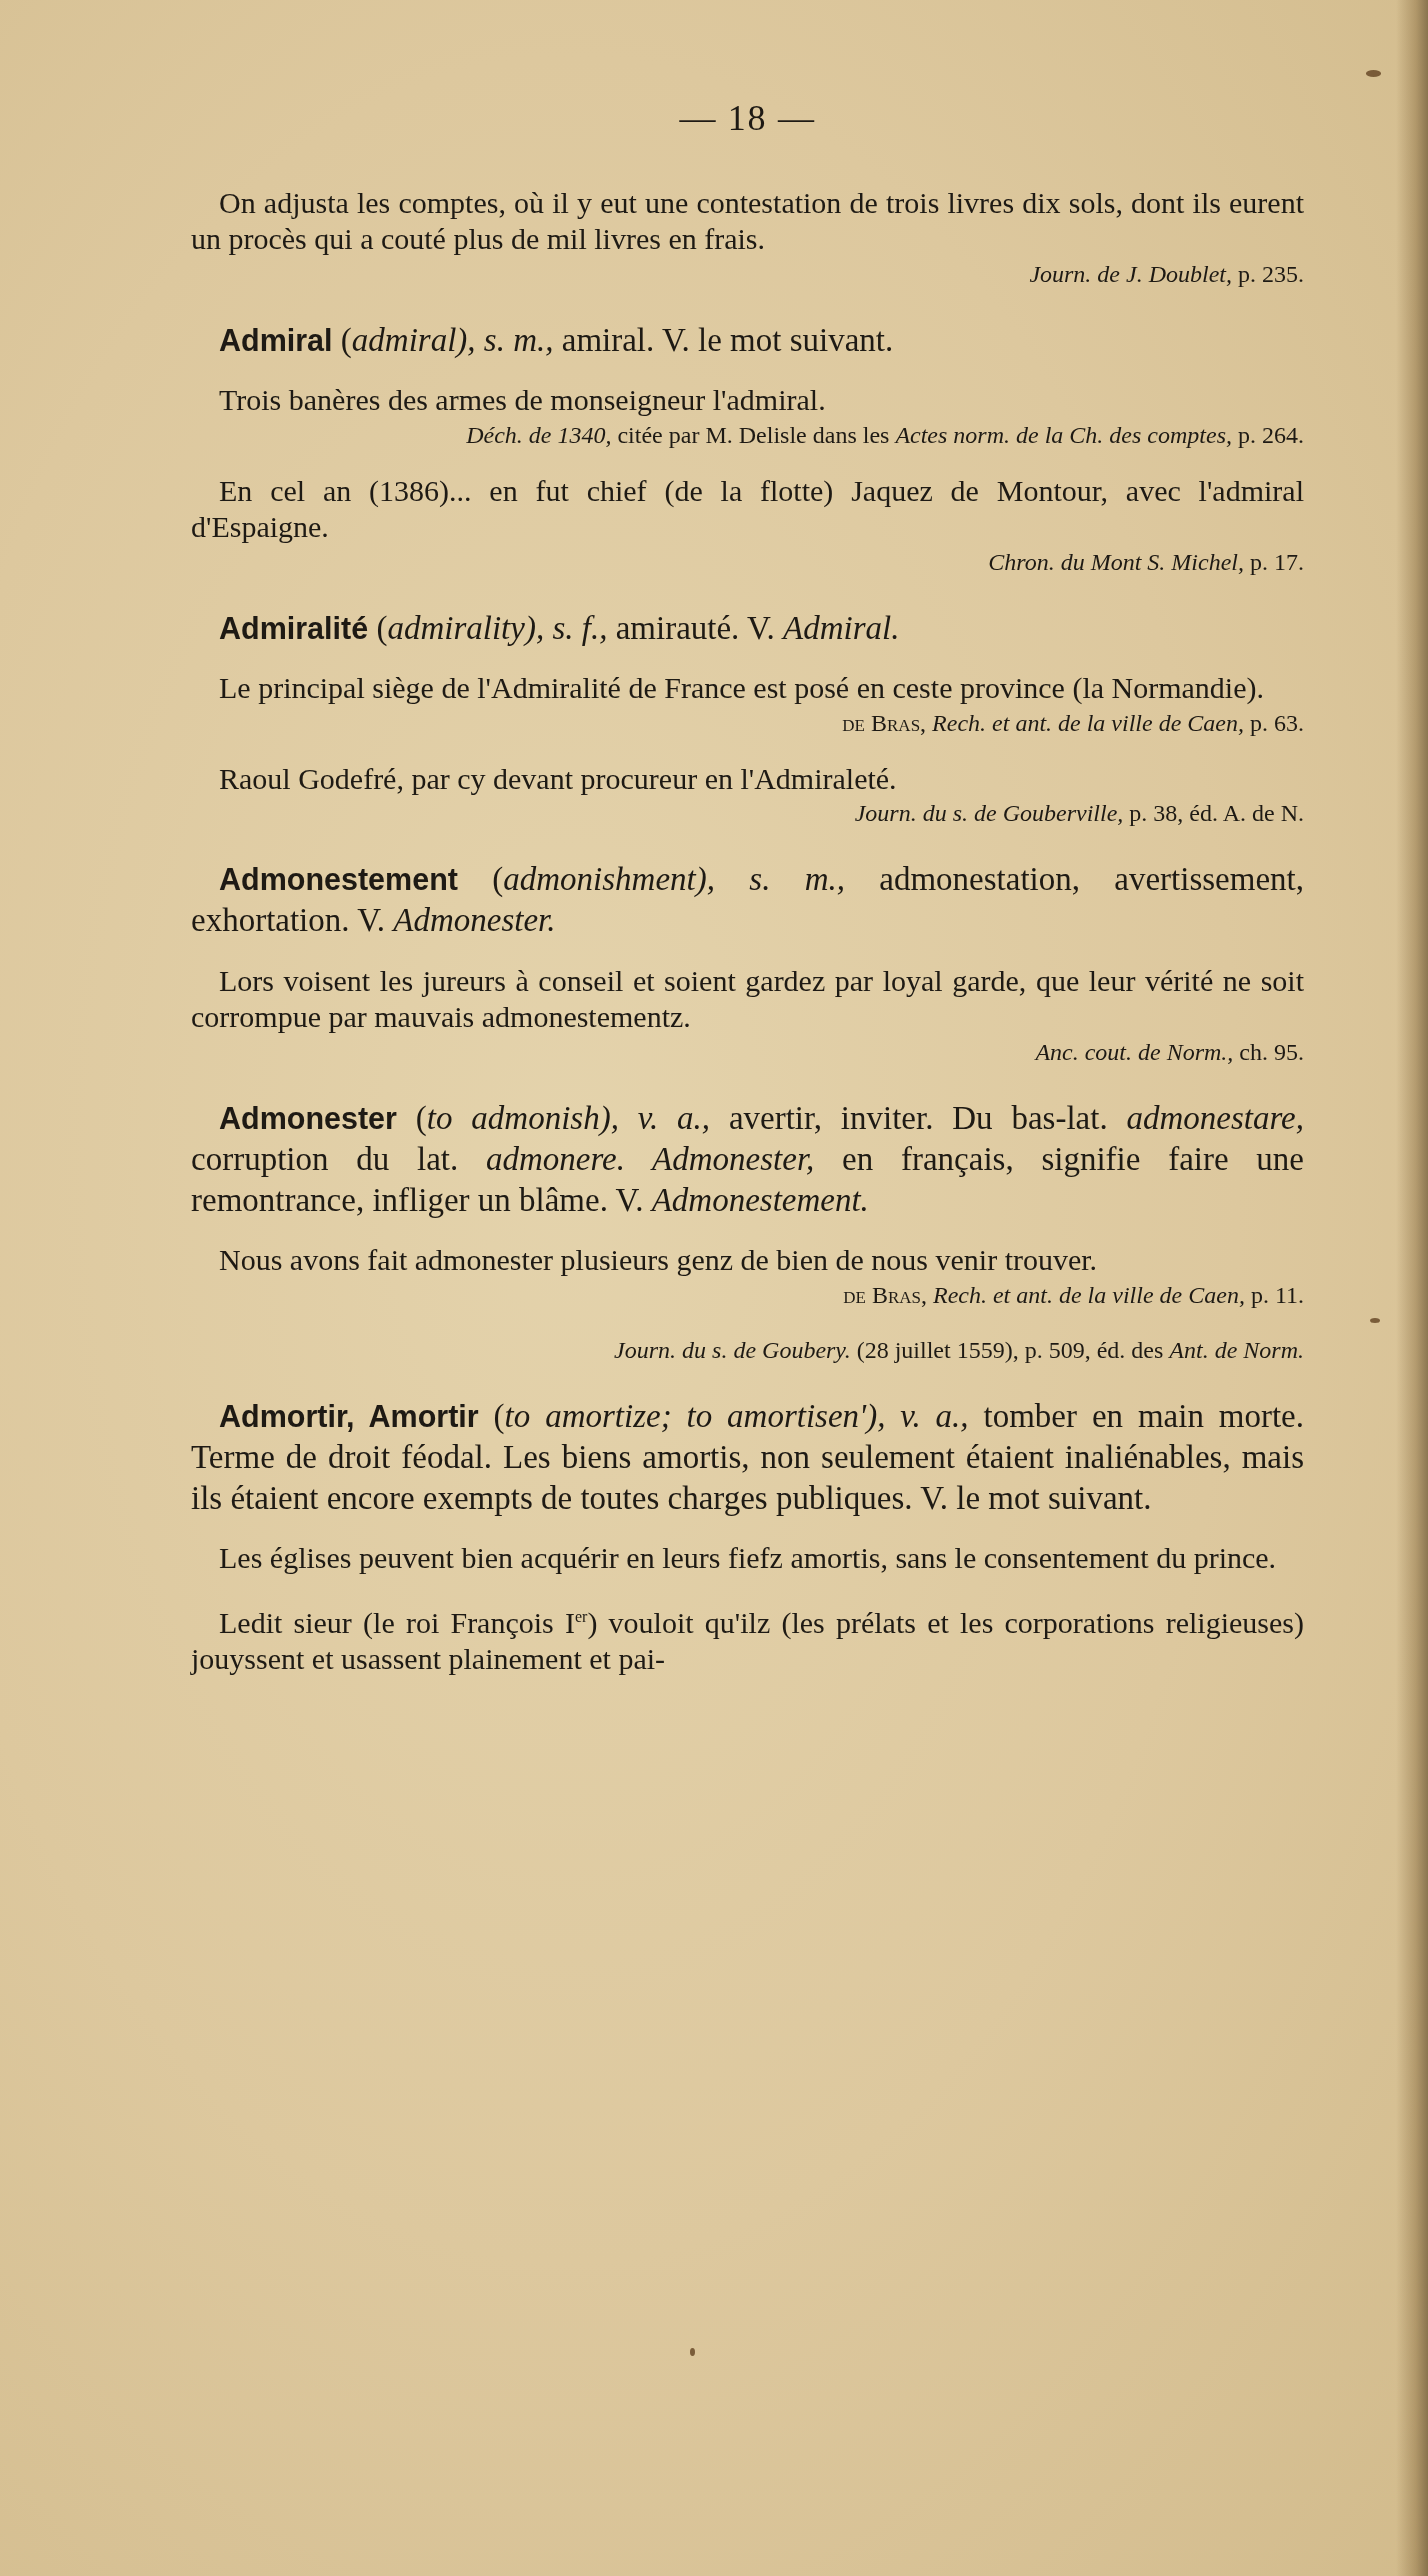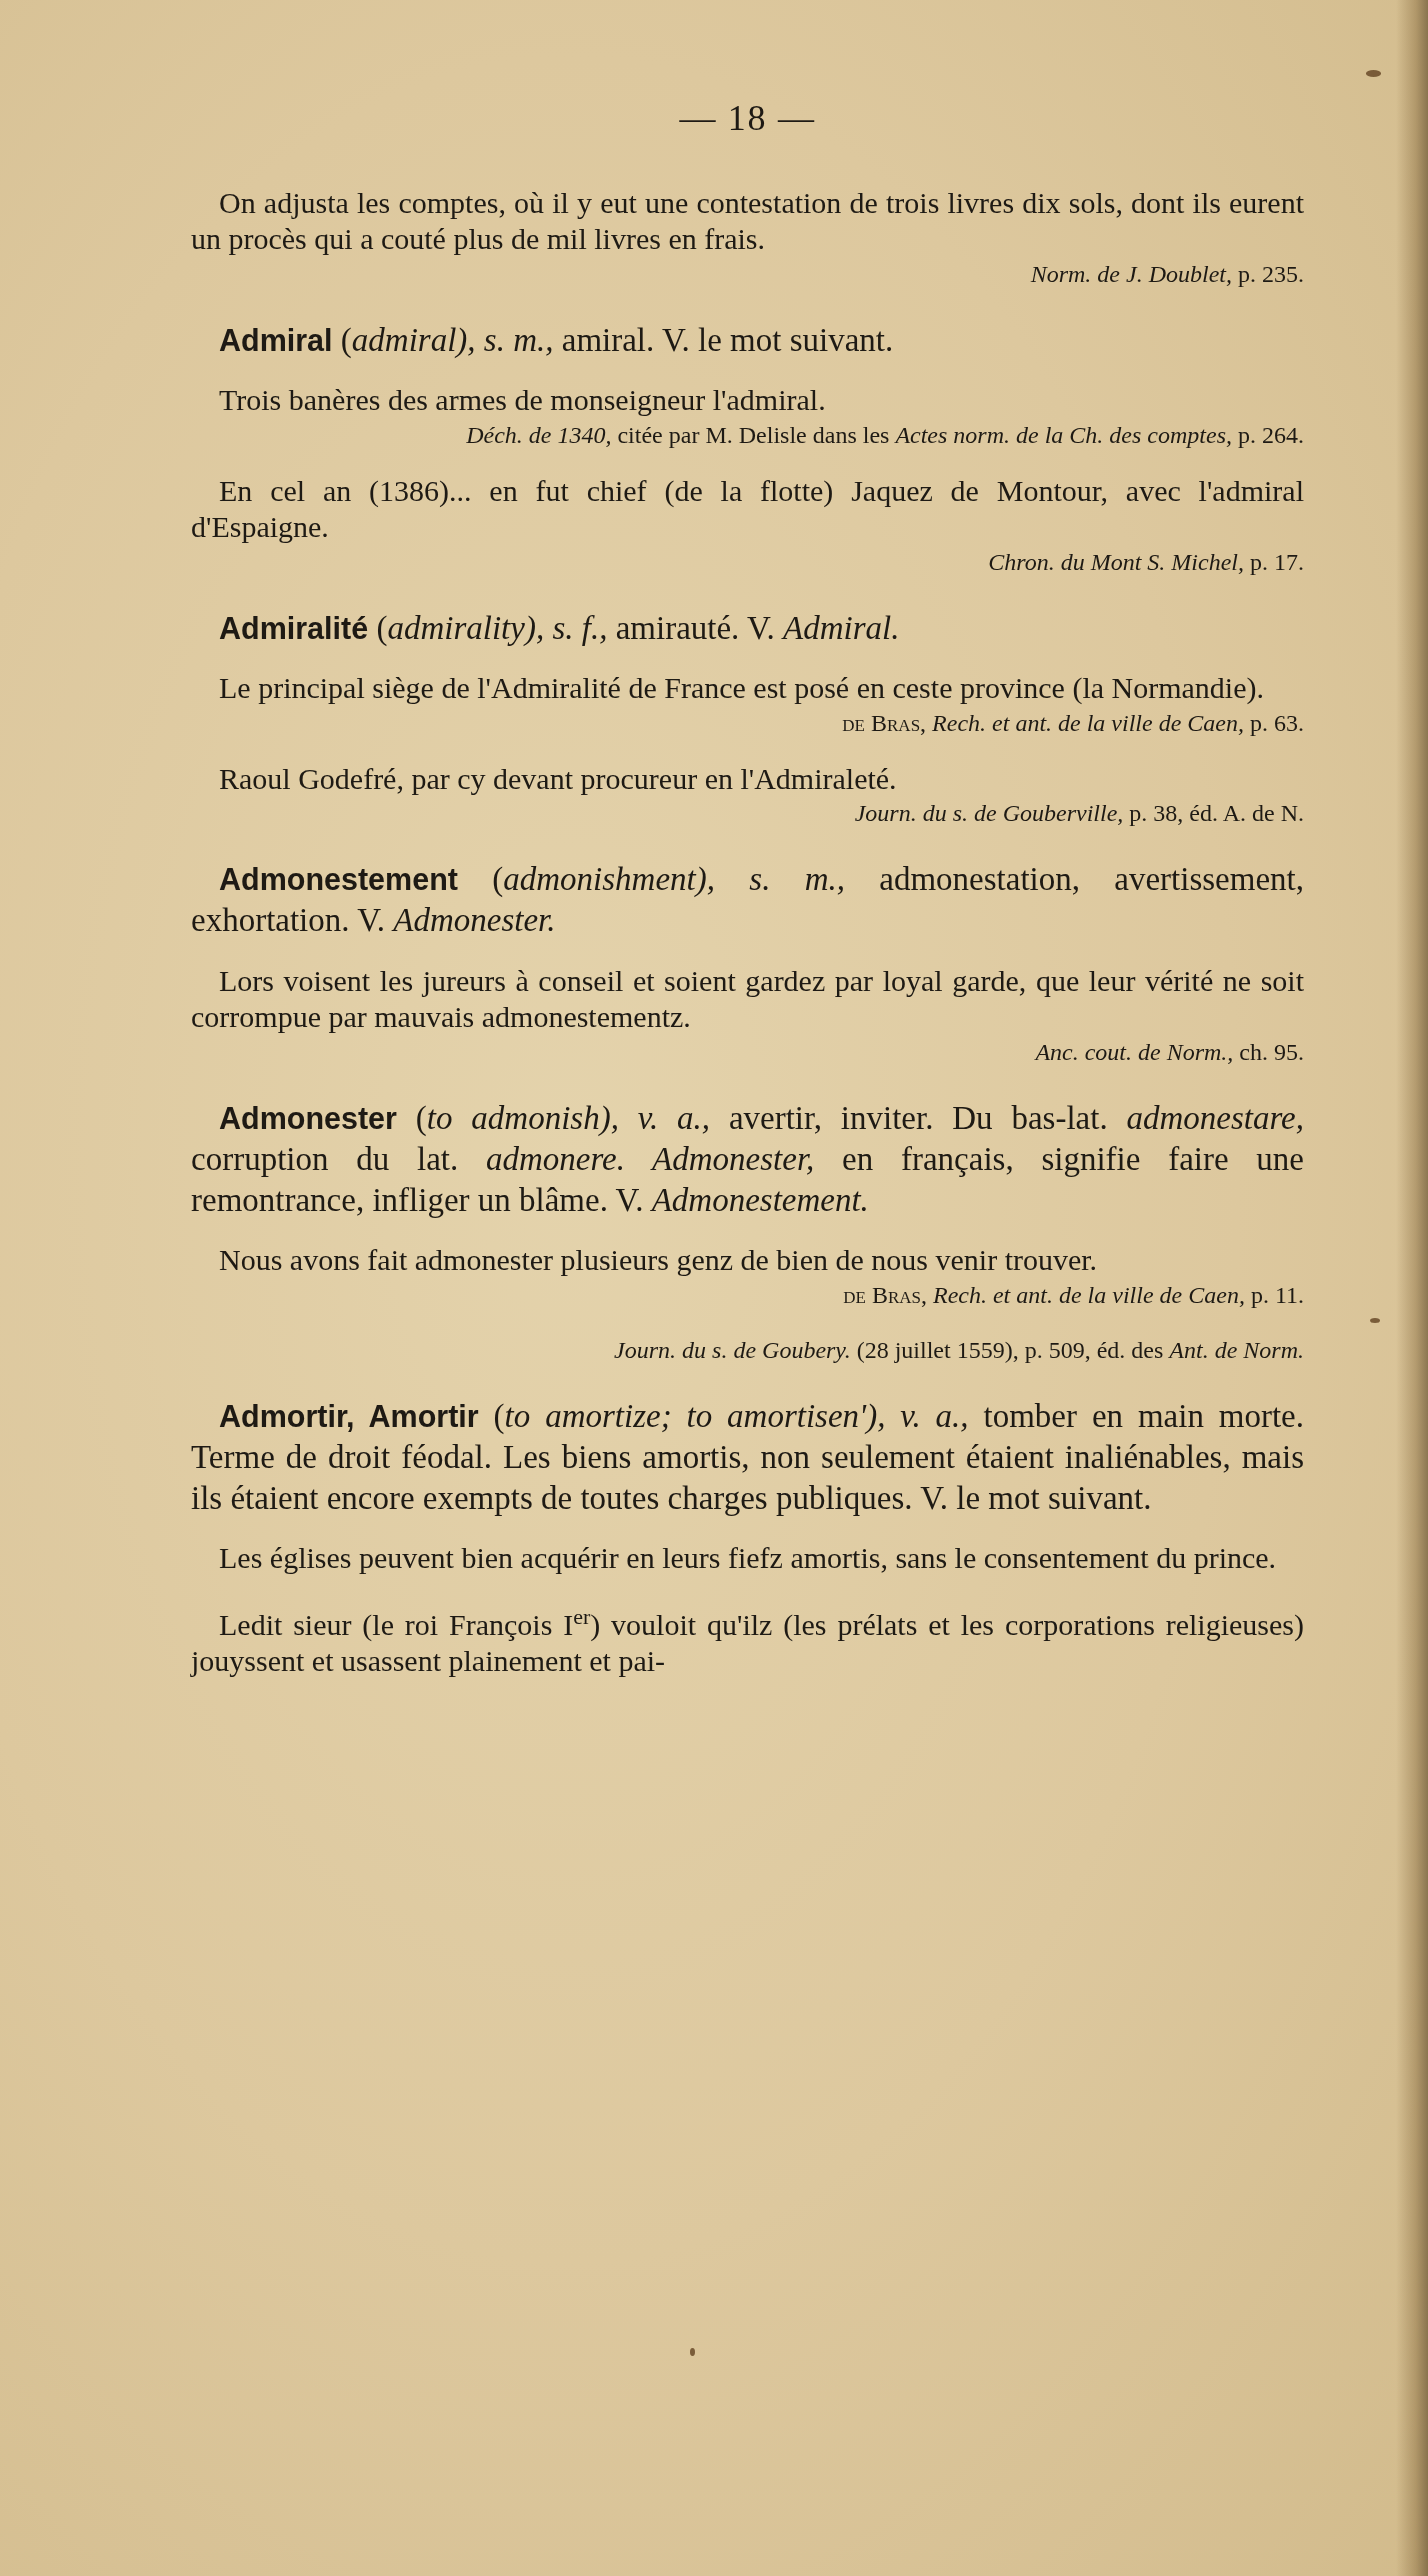--- a/index.html
+++ b/index.html
@@ -50,21 +50,21 @@
 <div class="page">
   <div class="edge"></div>
   <div class="spot" style="left:1366px;top:70px;width:15px;height:6.6px;"></div>
   <div class="spot" style="left:1370px;top:1318px;width:10px;height:5px;"></div>
   <div class="spot" style="left:690px;top:2348px;width:5px;height:8.3px;"></div>
 
   <div class="content">
     <div class="page-number">— 18 —</div>
 
     <p class="quote">On adjusta les comptes, où il y eut une contestation de trois livres dix sols, dont ils eurent un procès qui a couté plus de mil livres en frais.</p>
-    <p class="source"><span>Norm. de J. Doublet,</span><span class="rm"> p. 235.</span></p>
+    <p class="source"><span>Journ. de J. Doublet,</span><span class="rm"> p. 235.</span></p>
 
     <p class="entry"><span class="headword">Admiral</span><span> (</span><span class="en">admiral</span><span class="en">), s. m., </span><span>amiral. V. le mot suivant.</span></p>
 
     <p class="quote">Trois banères des armes de monseigneur l'admiral.</p>
     <p class="source indent"><span>Déch. de 1340,</span><span class="rm"> citée par M. Delisle dans les </span><span>Actes norm. de la Ch. des comptes,</span><span class="rm"> p. 264.</span></p>
 
     <div class="gap"></div>
     <p class="quote">En cel an (1386)... en fut chief (de la flotte) Jaquez de Montour, avec l'admiral d'Espaigne.</p>
     <p class="source"><span>Chron. du Mont S. Michel,</span><span class="rm"> p. 17.</span></p>
 
@@ -88,16 +88,16 @@
     <p class="source"><span class="up">de Bras,</span><span> Rech. et ant. de la ville de Caen,</span><span class="rm"> p. 11.</span></p>
 
     <div class="gap"></div>
     <p class="source"><span>Journ. du s. de Goubery.</span><span class="rm"> (28 juillet 1559), p. 509, éd. des </span><span>Ant. de Norm.</span></p>
 
     <p class="entry"><span class="headword">Admortir, Amortir</span><span> (</span><span class="en">to amortize; to amortisen'</span><span class="en">), v. a., </span><span>tomber en main morte. Terme de droit féodal. Les biens amortis, non seulement étaient inaliénables, mais ils étaient encore exempts de toutes charges publiques. V. le mot suivant.</span></p>
 
     <p class="quote">Les églises peuvent bien acquérir en leurs fiefz amortis, sans le consentement du prince.</p>
 
     <div class="gap"></div>
-    <p class="quote"><span>Ledit sieur (le roi François I</span><sup style="font-size:22px;">er</sup><span>) vouloit qu'ilz (les prélats et les corporations religieuses) jouyssent et usassent plainement et pai-</span></p>
+    <p class="quote"><span>Ledit sieur (le roi François I</span><sup style="font-size:16px;">er</sup><span>) vouloit qu'ilz (les prélats et les corporations religieuses) jouyssent et usassent plainement et pai-</span></p>
   </div>
 </div>
 
 
 </body></html>

